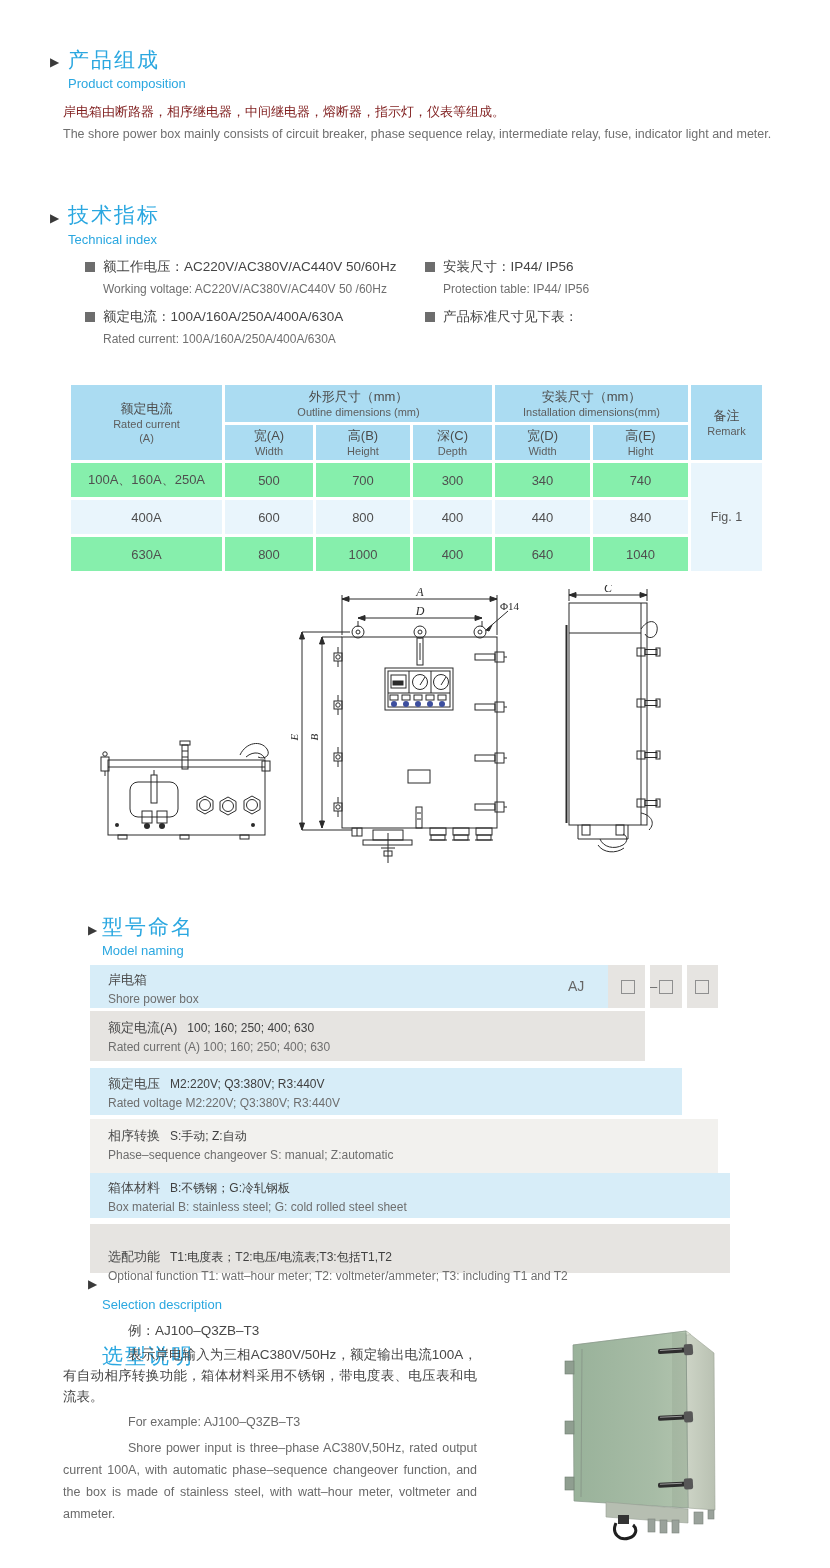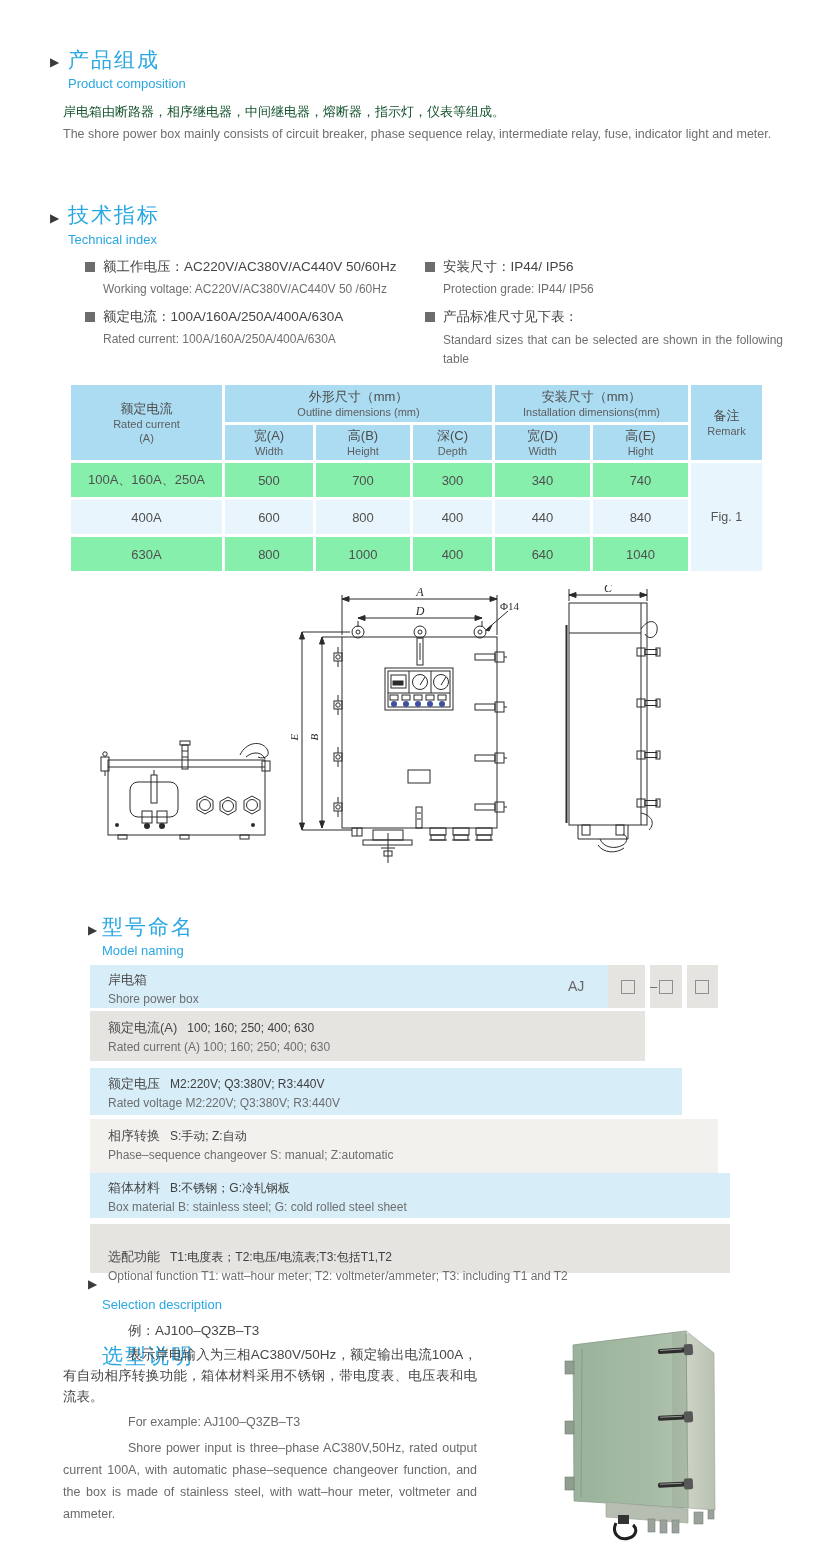--- a/index.html
+++ b/index.html
@@ -2,21 +2,21 @@
 <html><head>
 <meta charset="utf-8">
 <style>
   html,body{margin:0;padding:0;}
   body{width:830px;height:1568px;background:#ffffff;font-family:"Liberation Sans",sans-serif;color:#4a4a4a;position:relative;}
   .page{position:relative;width:830px;height:1568px;overflow:hidden;background:#fff;}
   .abs{position:absolute;}
   .arrow{position:absolute;font-size:12px;color:#3a3a3a;line-height:1;}
   .zh-title{position:absolute;font-size:21px;color:#2aa7e0;letter-spacing:2px;white-space:nowrap;}
   .en-title{position:absolute;font-size:13px;color:#2aa7e0;white-space:nowrap;}
-  .zh-body{font-size:13px;color:#14532d;white-space:nowrap;}
+  .zh-body{font-size:13px;color:#7f1d1d;white-space:nowrap;}
   .en-body{font-size:12.5px;color:#6f6f6f;white-space:nowrap;}
   .bullet{display:inline-block;width:10px;height:10px;background:#6d6d6d;margin-right:8px;vertical-align:-1px;}
   .tech-item-zh{position:absolute;font-size:13.5px;color:#454545;white-space:nowrap;}
   .tech-item-en{position:absolute;font-size:12px;color:#6f6f6f;white-space:nowrap;}
   .tech-item-en.wrap{white-space:normal;width:340px;text-align:justify;line-height:19px;}
   
   table.dim{position:absolute;left:68px;top:382px;border-collapse:collapse;table-layout:fixed;}
   table.dim th,table.dim td{border:3px solid #fff;padding:0;text-align:center;vertical-align:middle;}
   table.dim th{background:#abdcf2;font-weight:normal;}
   .th-zh{font-size:13px;color:#4c4c4c;line-height:17px;}
@@ -60,23 +60,22 @@
 
   <span class="arrow" style="left:50px;top:212px;">▶</span>
   <div class="zh-title" style="left:68px;top:201px;">技术指标</div>
   <div class="en-title" style="left:68px;top:232px;">Technical index</div>
 
   <div class="tech-item-zh" style="left:85px;top:258px;"><span class="bullet"></span><span>额工作电压：AC220V/AC380V/AC440V  50/60Hz</span></div>
   <div class="tech-item-en" style="left:103px;top:282px;">Working voltage: AC220V/AC380V/AC440V 50 /60Hz</div>
   <div class="tech-item-zh" style="left:85px;top:308px;"><span class="bullet"></span><span>额定电流：100A/160A/250A/400A/630A</span></div>
   <div class="tech-item-en" style="left:103px;top:332px;">Rated current: 100A/160A/250A/400A/630A</div>
   <div class="tech-item-zh" style="left:425px;top:258px;"><span class="bullet"></span><span>安装尺寸：IP44/ IP56</span></div>
-  <div class="tech-item-en" style="left:443px;top:282px;">Protection grade: IP44/ IP56</div>
+  <div class="tech-item-en" style="left:443px;top:282px;">Protection table: IP44/ IP56</div>
   <div class="tech-item-zh" style="left:425px;top:308px;"><span class="bullet"></span><span>产品标准尺寸见下表：</span></div>
-  <div class="tech-item-en wrap" style="left:443px;top:331px;">Standard sizes that can be selected are shown in the following table</div>
 
   <table class="dim">
     <colgroup>
       <col style="width:154px">
         <col style="width:91px">
         <col style="width:97px">
         <col style="width:82px">
         <col style="width:98px">
         <col style="width:98px">
         <col style="width:74px">

